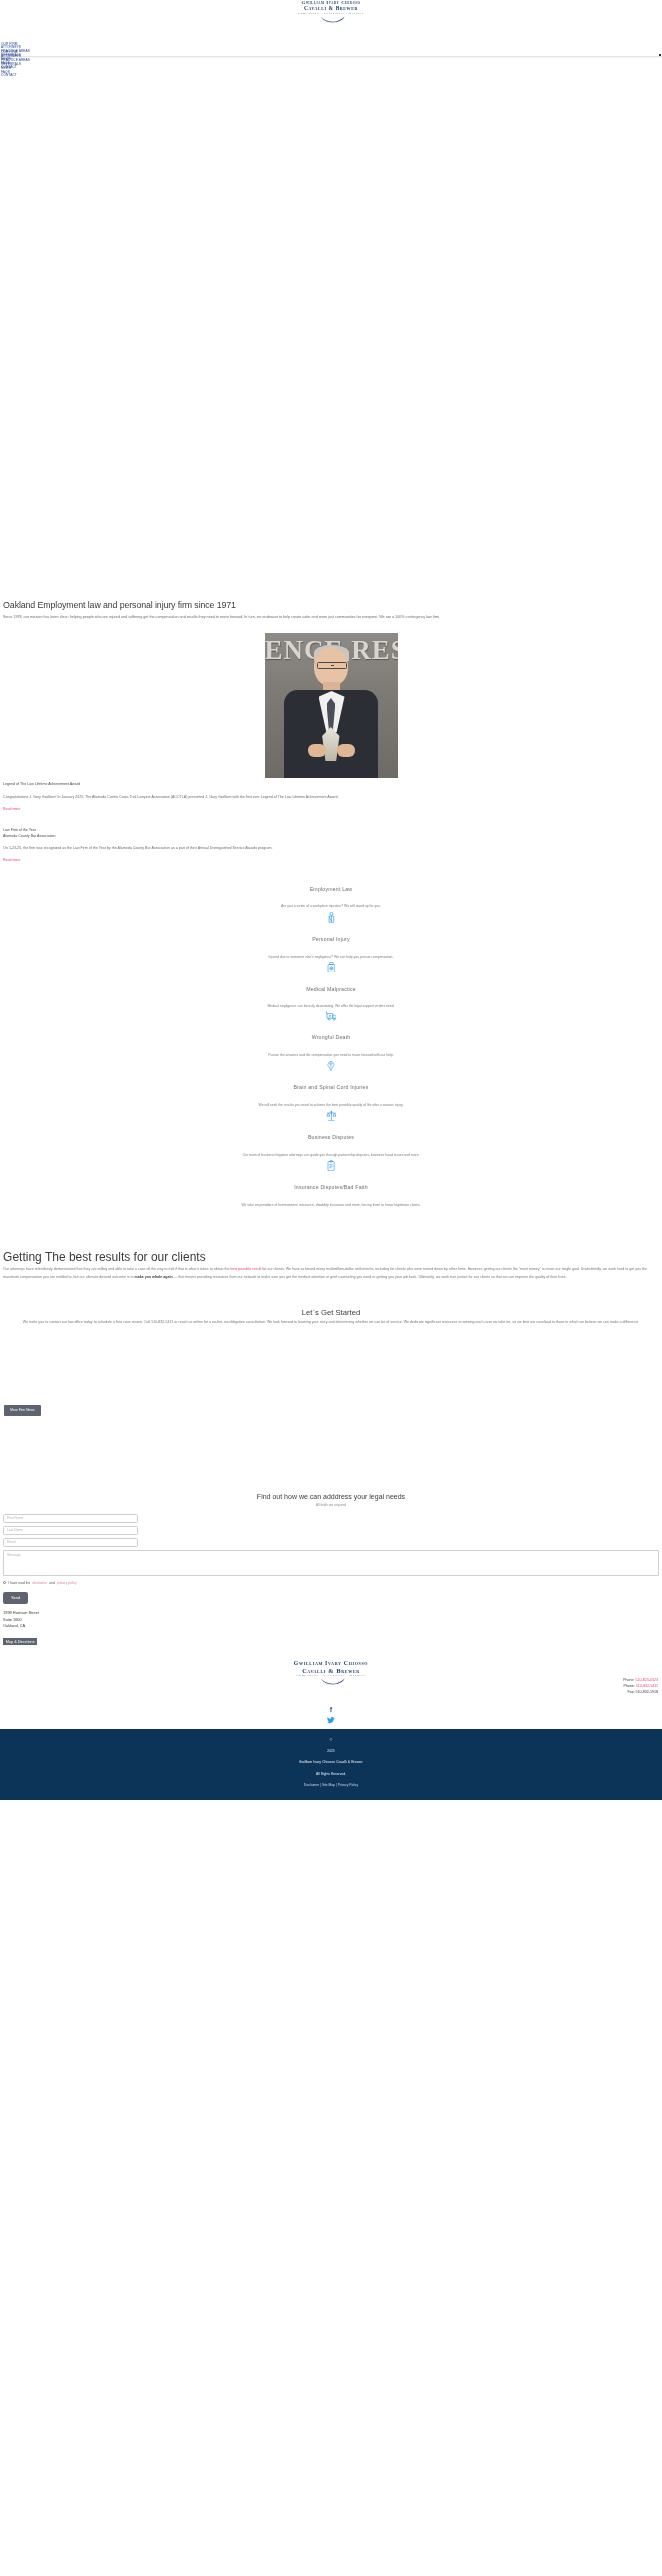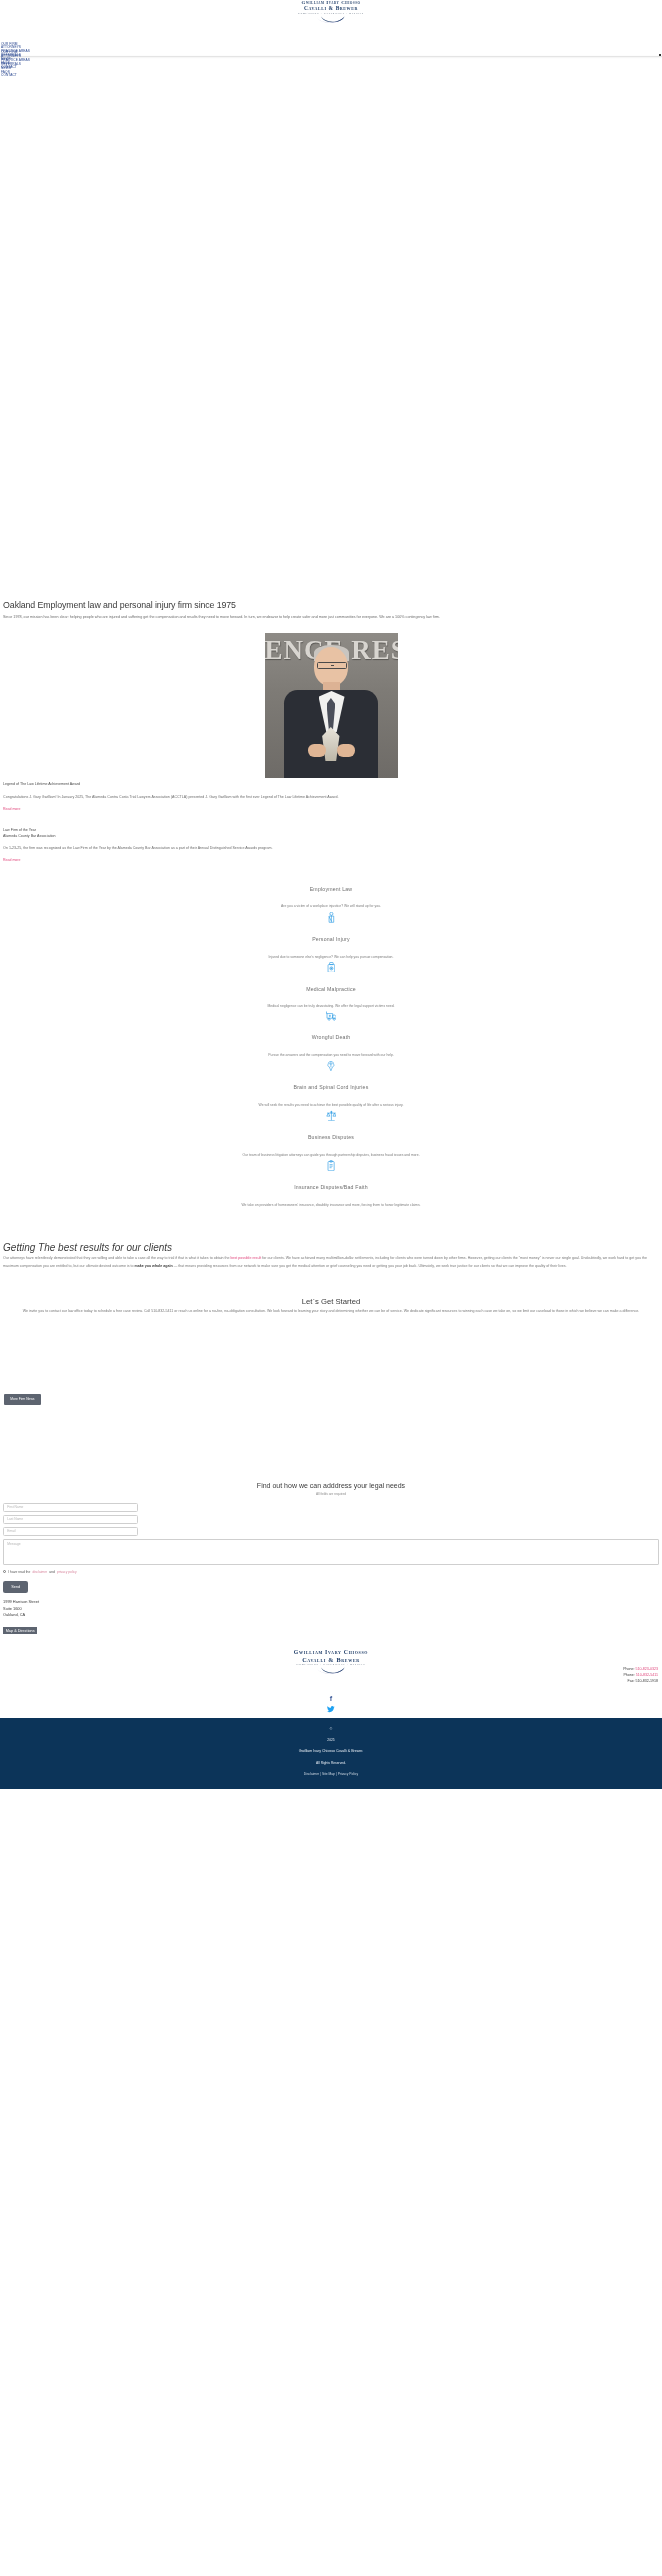--- a/index.html
+++ b/index.html
@@ -75,21 +75,21 @@
 
   
   .practice { padding: 18.5px 0 10.3px; }
   .pa { text-align:center; padding: 4.1px 0 7.2px; }
   .pa-title { font-size:5.2px; color:#6e6e6e; font-weight:400; margin:0 0 12.4px 0; letter-spacing:0.2px; }
   .pa-desc { font-size:3.4px; color:#7d7d7d; margin:0 0 2.1px 0; }
   .pa-icon { display:block; margin:3.1px auto 0; }
 
   
   .results { padding: 15.5px 3.1px 0; }
-  .results h2 { font-size:10px; font-weight:400; color:#3b3b3b; margin:0 0 1px 0;font-style:italic; }
+  .results h2 { font-size:12px; font-weight:400; color:#3b3b3b; margin:8px 0 1px 0; }
   .results p { font-size:3.6px; line-height:8.2px; color:#777; margin:0; }
   .pink { color:#e0457b; }
   .bold { font-weight:700; color:#3b3b3b; }
 
   
   .cta { padding: 27px 19px 0; text-align:center; }
   .cta h2 { font-size:7.7px; font-weight:400; color:#3b3b3b; margin:0 0 1px 0; }
   .cta p { font-size:3.6px; line-height:8.8px; color:#777; margin:0; }
 
   
@@ -186,21 +186,21 @@
       <li>REFERRALS</li>
       <li>NEWS</li>
       <li>FAQS</li>
       <li>CONTACT</li>
     </ul>
     <div class="nav-dot"></div>
   </div>
   <hr class="hr-line">
 
   <div class="hero">
-    <h1>Oakland Employment law and personal injury firm since 1975</h1>
+    <h1>Oakland Employment law and personal injury firm since 1971</h1>
     <p>Since 1978, our mission has been clear: helping people who are injured and suffering get the compensation and results they need to move forward. In turn, we endeavor to help create safer and more just communities for everyone. We are a 100% contingency law firm.</p>
   </div>
 
   <div class="photo-block">
     <div class="photo">
       <div class="wall-text">ENCE&nbsp;RESULTS</div>
       <div class="hair"></div>
       <div class="head"></div>
       <div class="glasses"></div>
       <div class="neck"></div>

